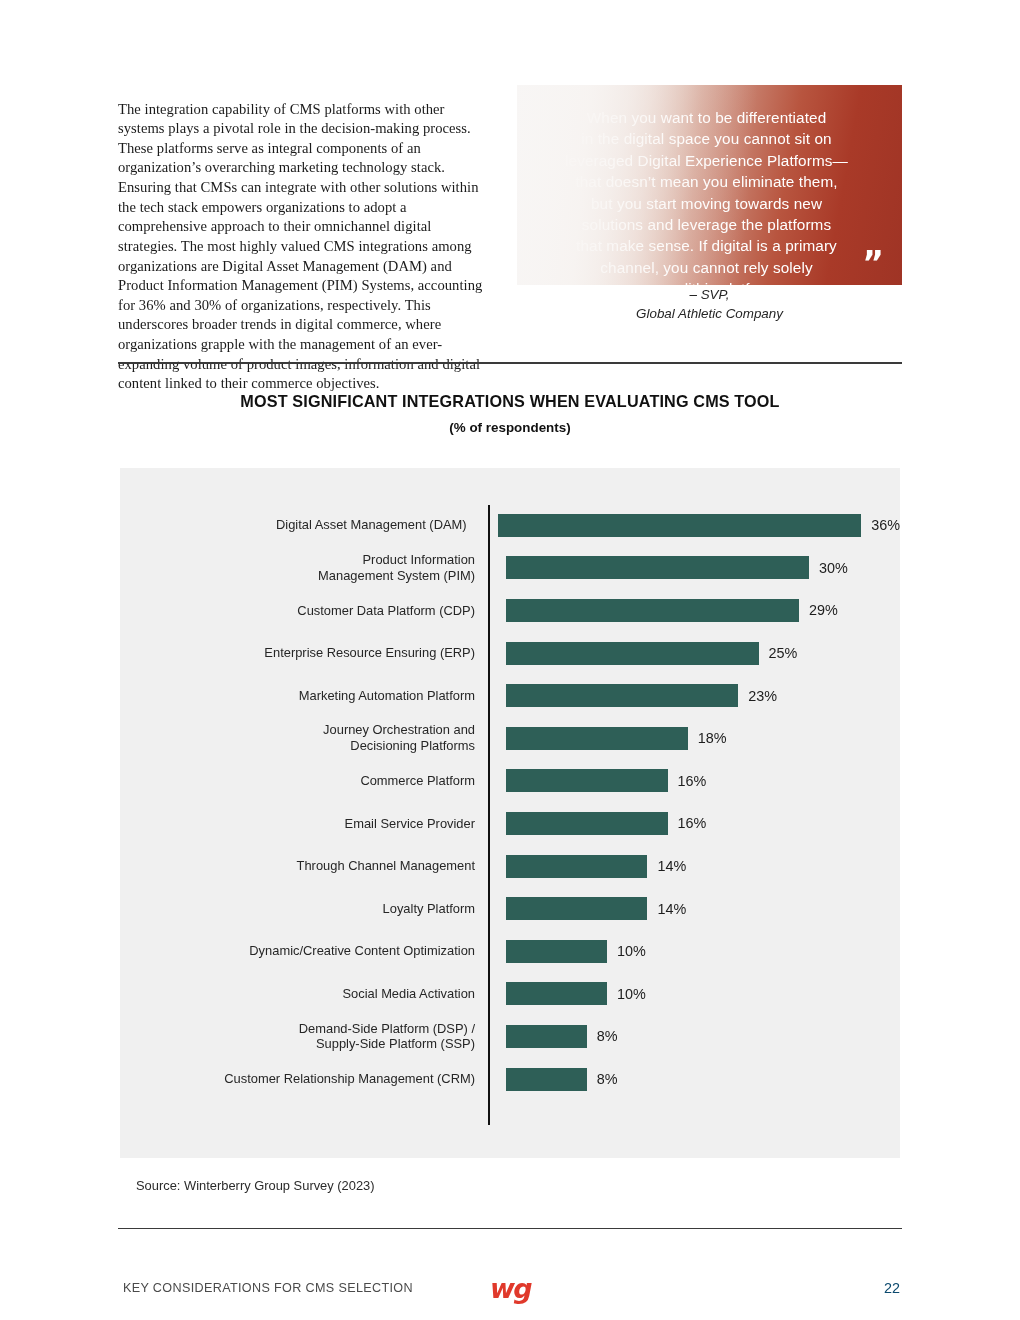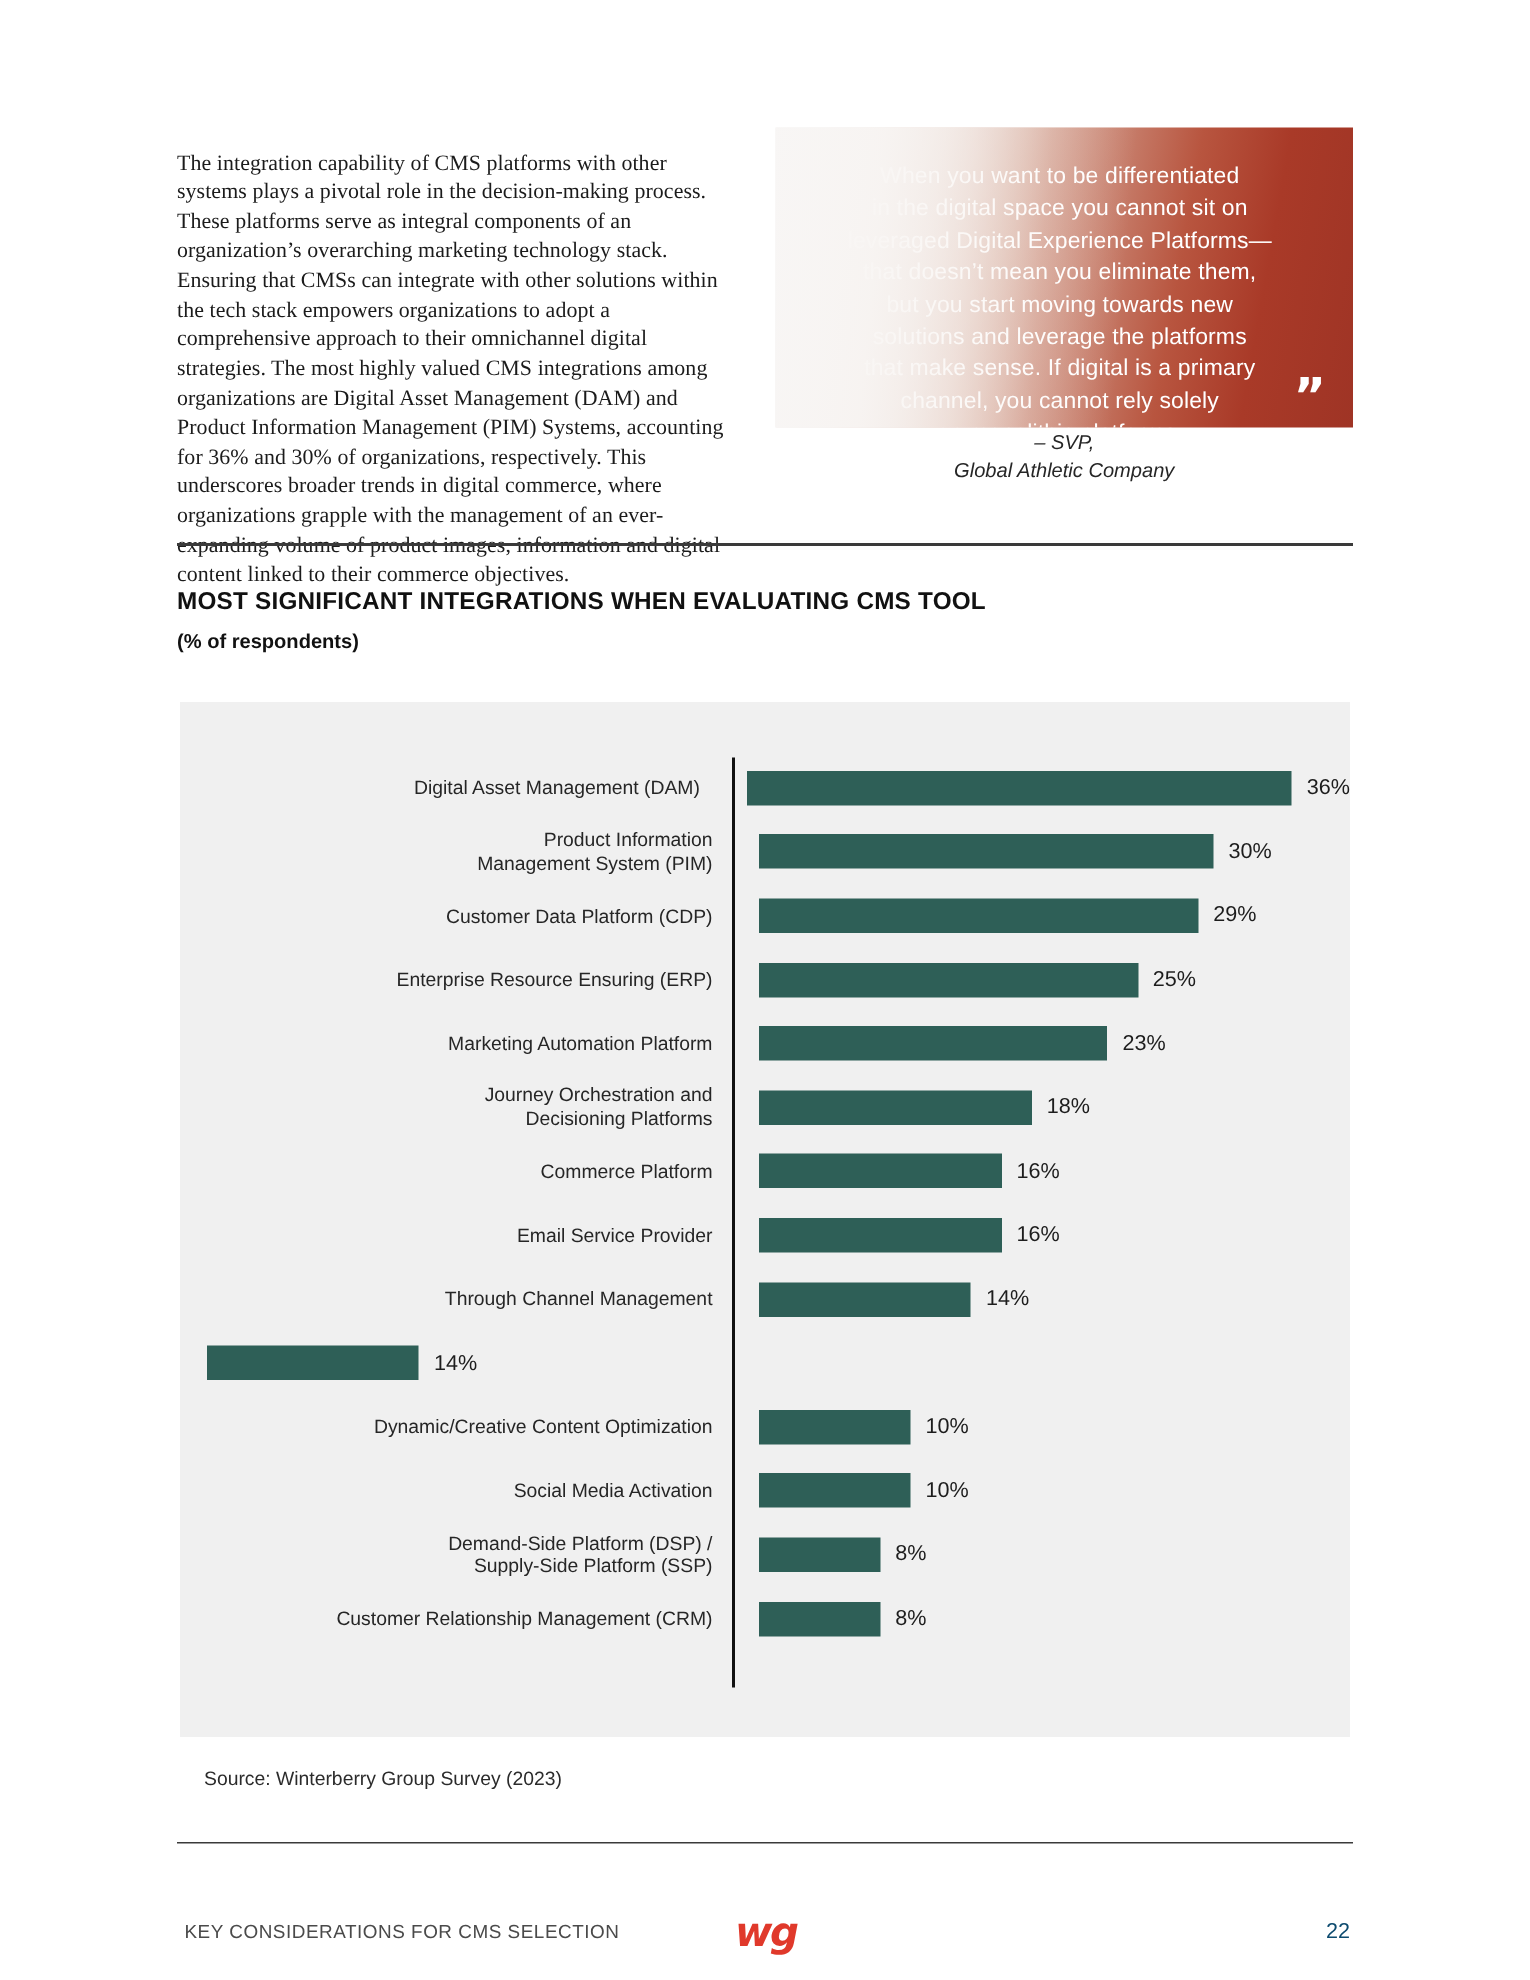--- a/index.html
+++ b/index.html
@@ -122,21 +122,21 @@
   }
   .rule-top { top: 362px; }
   .rule-bottom { top: 1228px; height: 1.4px; }
 
   
   .chart-heading {
     position: absolute;
     left: 118px;
     top: 392px;
     width: 784px;
-    text-align: left;
+    text-align: center;
   }
   .chart-title {
     font-size: 16.2px;
     font-weight: 700;
     color: #111111;
     letter-spacing: 0.15px;
   }
   .chart-subtitle {
     margin-top: 9px;
     font-size: 13.4px;
@@ -349,20 +349,21 @@
             </div>
           </div>
           <div class="row">
             <div class="row-label">Through Channel Management</div>
             <div class="row-barwrap">
               <div class="bar" style="width: 141.4px; background: rgb(46, 95, 87);"></div>
               <div class="bar-value">14%</div>
             </div>
           </div>
           <div class="row">
+            <div class="row-label">Loyalty Platform</div>
             <div class="row-barwrap">
               <div class="bar" style="width: 141.4px; background: rgb(46, 95, 87);"></div>
               <div class="bar-value">14%</div>
             </div>
           </div>
           <div class="row">
             <div class="row-label">Dynamic/Creative Content Optimization</div>
             <div class="row-barwrap">
               <div class="bar" style="width: 101px; background: rgb(46, 95, 87);"></div>
               <div class="bar-value">10%</div>

